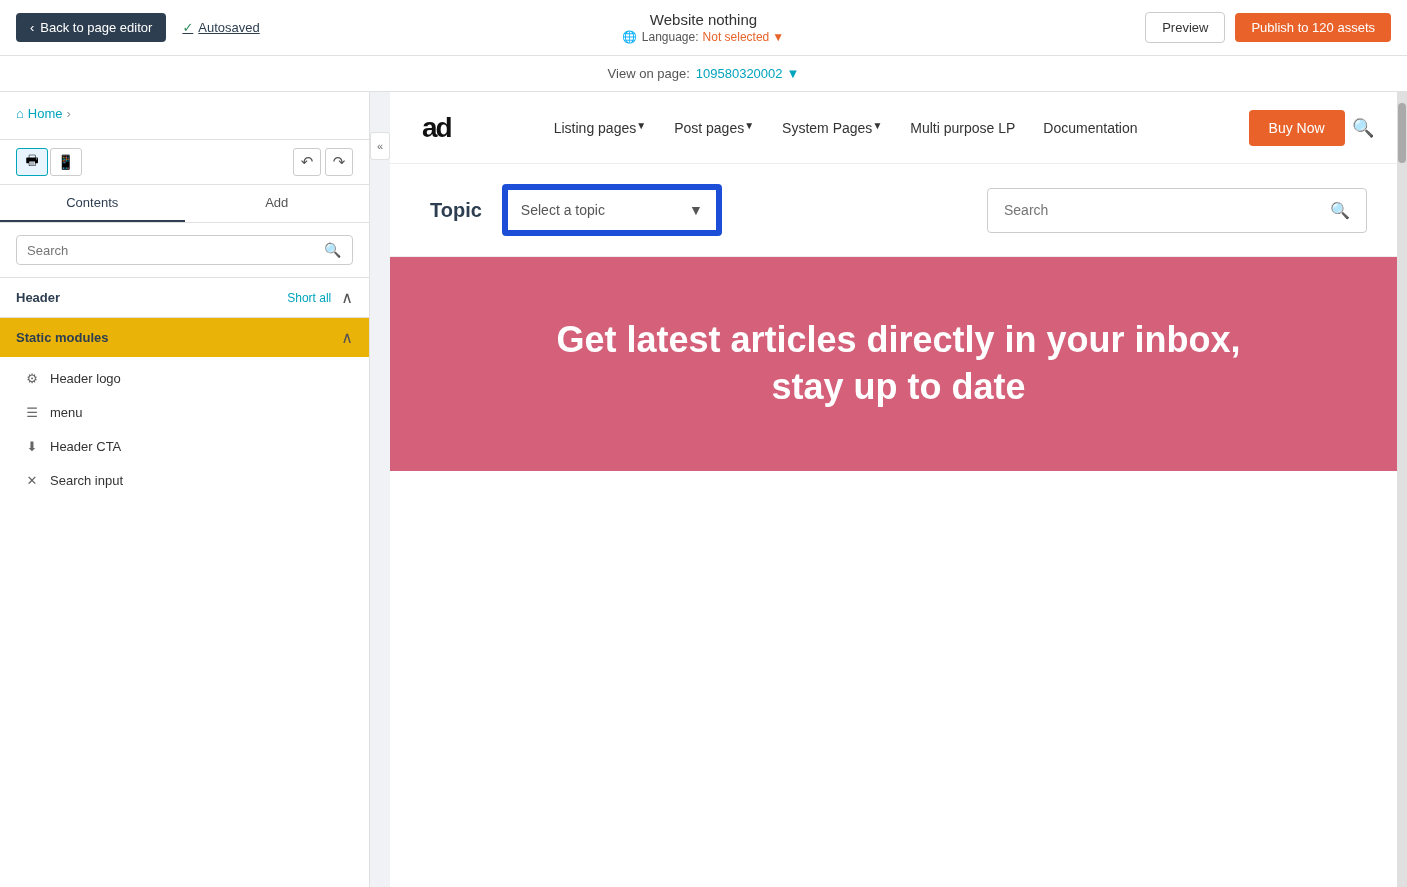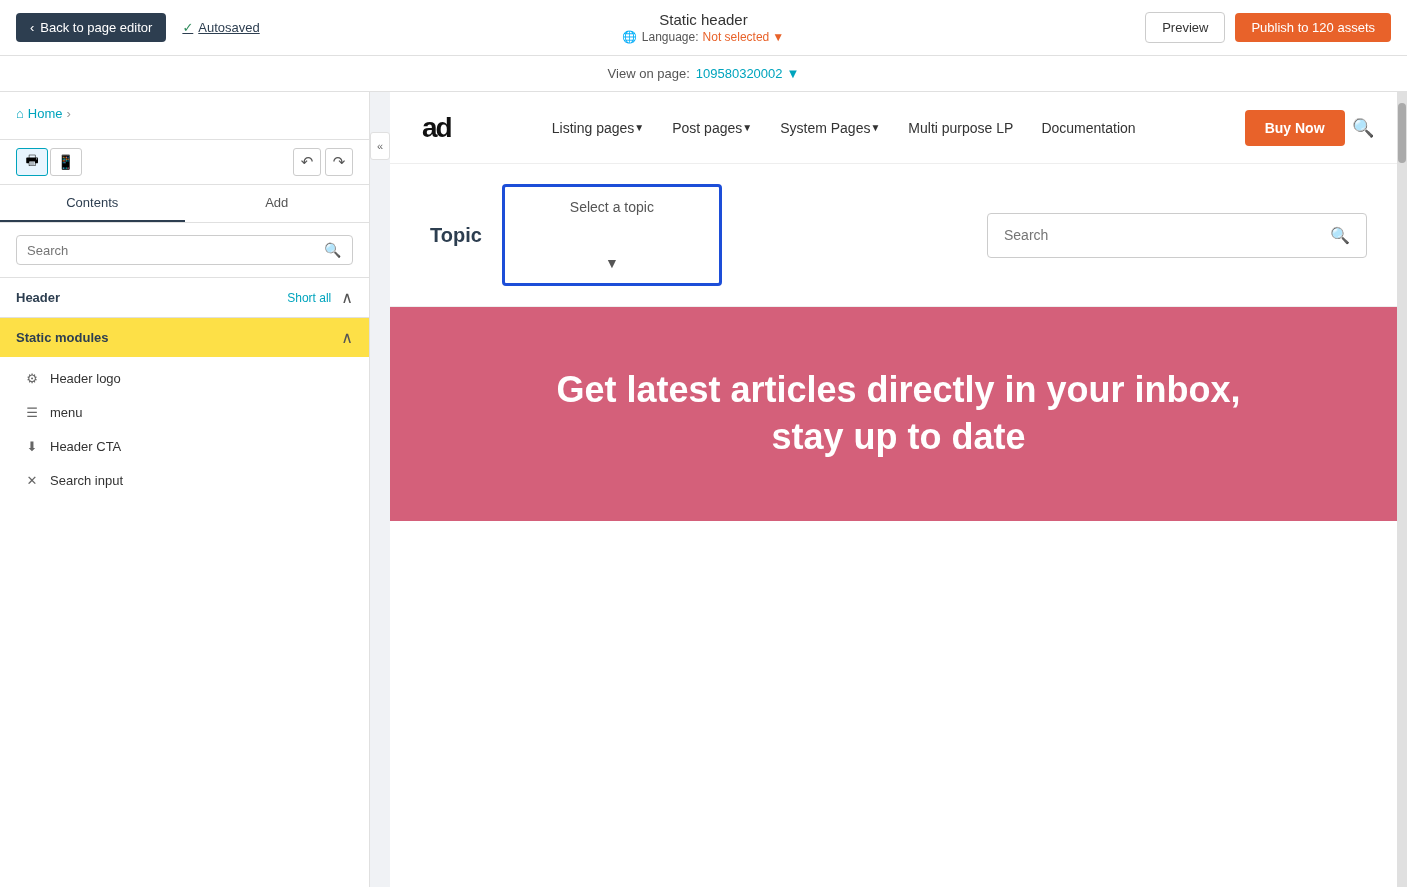--- a/index.html
+++ b/index.html
@@ -70,52 +70,52 @@
     
     .section-header { display: flex; align-items: center; justify-content: space-between; padding: 10px 16px; }
     .section-title { font-size: 13px; font-weight: 600; color: #2d3e50; }
     .expand-all { font-size: 12px; color: #00a4bd; cursor: pointer; }
     .section-collapse { background: none; border: none; cursor: pointer; color: #555; font-size: 16px; }
 
     
     .divider { height: 1px; background: #e0e0e0; margin: 0 0; }
 
     
-    .static-section-header { display: flex; align-items: center; justify-content: space-between; padding: 10px 16px; background: #fde047; }
+    .static-section-header { display: flex; align-items: center; justify-content: space-between; padding: 10px 16px; background: #eab308; }
     .static-title { font-size: 13px; font-weight: 600; color: #2d3e50; }
 
     
     .module-list { padding: 4px 0; }
     .module-item { display: flex; align-items: center; gap: 10px; padding: 9px 24px; cursor: pointer; font-size: 13px; color: #333; }
     .module-icon { width: 16px; height: 16px; display: flex; align-items: center; justify-content: center; font-size: 13px; color: #666; flex-shrink: 0; }
 
     
     .content-area { flex: 1; overflow: hidden; position: relative; background: #e8ecef; }
 
     
     .preview-wrap { width: 100%; height: 100%; overflow-y: auto; background: #fff; position: relative; }
 
     
     .site-nav { background: #fff; display: flex; align-items: center; justify-content: space-between; padding: 0 32px; height: 72px; border-bottom: 1px solid #eee; }
     .site-logo { font-size: 28px; font-weight: 900; color: #111; letter-spacing: -2px; }
     .site-menu { display: flex; gap: 0; align-items: center; }
-    .menu-item { display: flex; align-items: center; gap: 0; font-size: 14px; color: #333; padding: 8px 14px; cursor: pointer; white-space: nowrap; }
+    .menu-item { display: flex; align-items: flex-start; gap: 0; font-size: 14px; color: #333; padding: 8px 14px; cursor: pointer; white-space: nowrap; }
     .menu-chevron { font-size: 10px; }
-    .buy-btn { background: #e8622a; color: #fff; border: none; border-radius: 4px; padding: 10px 20px; font-size: 14px; font-weight: 700; cursor: pointer; margin-left: 8px; }
+    .buy-btn { background: #e8622a; color: #fff; border: none; border-radius: 4px; padding: 10px 20px; font-size: 14px; font-weight: 400; cursor: pointer; margin-left: 8px; }
     .search-icon-nav { font-size: 18px; cursor: pointer; color: #333; margin-left: 8px; }
 
     
     .hero-section { background: #d8dde6; padding: 80px 40px 60px; text-align: center; min-height: 420px; display: flex; flex-direction: column; align-items: center; justify-content: center; }
     .hero-title { font-size: 48px; font-weight: 700; color: #2d3e50; margin-bottom: 20px; }
     .hero-desc { font-size: 16px; color: #555; max-width: 600px; }
 
     
     .filter-row { background: #fff; padding: 20px 40px; display: flex; align-items: center; gap: 20px; border-bottom: 1px solid #eee; }
     .topic-label { font-size: 20px; font-weight: 700; color: #2d3e50; }
-    .topic-select { display: flex; align-items: center; justify-content: space-between; border: 3px solid #1d4ed8; border-radius: 4px; padding: 12px 13px; min-width: 220px; cursor: pointer; font-size: 14px; color: #555; background: #fff; gap: 40px; flex-direction: column; }
+    .topic-select { display: flex; align-items: center; justify-content: space-between; border: 6px solid #1d4ed8; border-radius: 4px; padding: 12px 13px; min-width: 220px; cursor: pointer; font-size: 14px; color: #555; background: #fff; gap: 40px; }
     .filter-search-wrap { margin-left: auto; display: flex; align-items: center; border: 1px solid #ccc; border-radius: 4px; padding: 12px 16px; min-width: 380px; gap: 10px; background: #fff; }
     .filter-search-input { border: none; outline: none; font-size: 14px; color: #999; flex: 1; }
     .filter-search-icon { color: #666; font-size: 16px; }
 
     
     .cta-section { background: #d4607a; padding: 60px 40px; text-align: center; }
     .cta-title { font-size: 36px; font-weight: 700; color: #fff; max-width: 700px; margin: 0 auto; line-height: 1.3; }
 
     
     .right-scrollbar { position: absolute; right: 0; top: 0; width: 10px; height: 100%; background: #e0e0e0; }
@@ -129,21 +129,21 @@
     <button class="back-btn">
       <span>‹</span>
       <span>Back to page editor</span>
     </button>
     <span class="autosaved">
       <span style="color:#2d8a5a;">✓</span>
       <span>Autosaved</span>
     </span>
   </div>
   <div class="top-bar-center">
-    <div class="title">Static header</div>
+    <div class="title">Website nothing</div>
     <div class="lang">
       <span>🌐</span>
       <span>Language:</span>
       <span class="lang-link">
         <span>Not selected</span>
         <span>▼</span>
       </span>
     </div>
   </div>
   <div class="top-bar-right">

